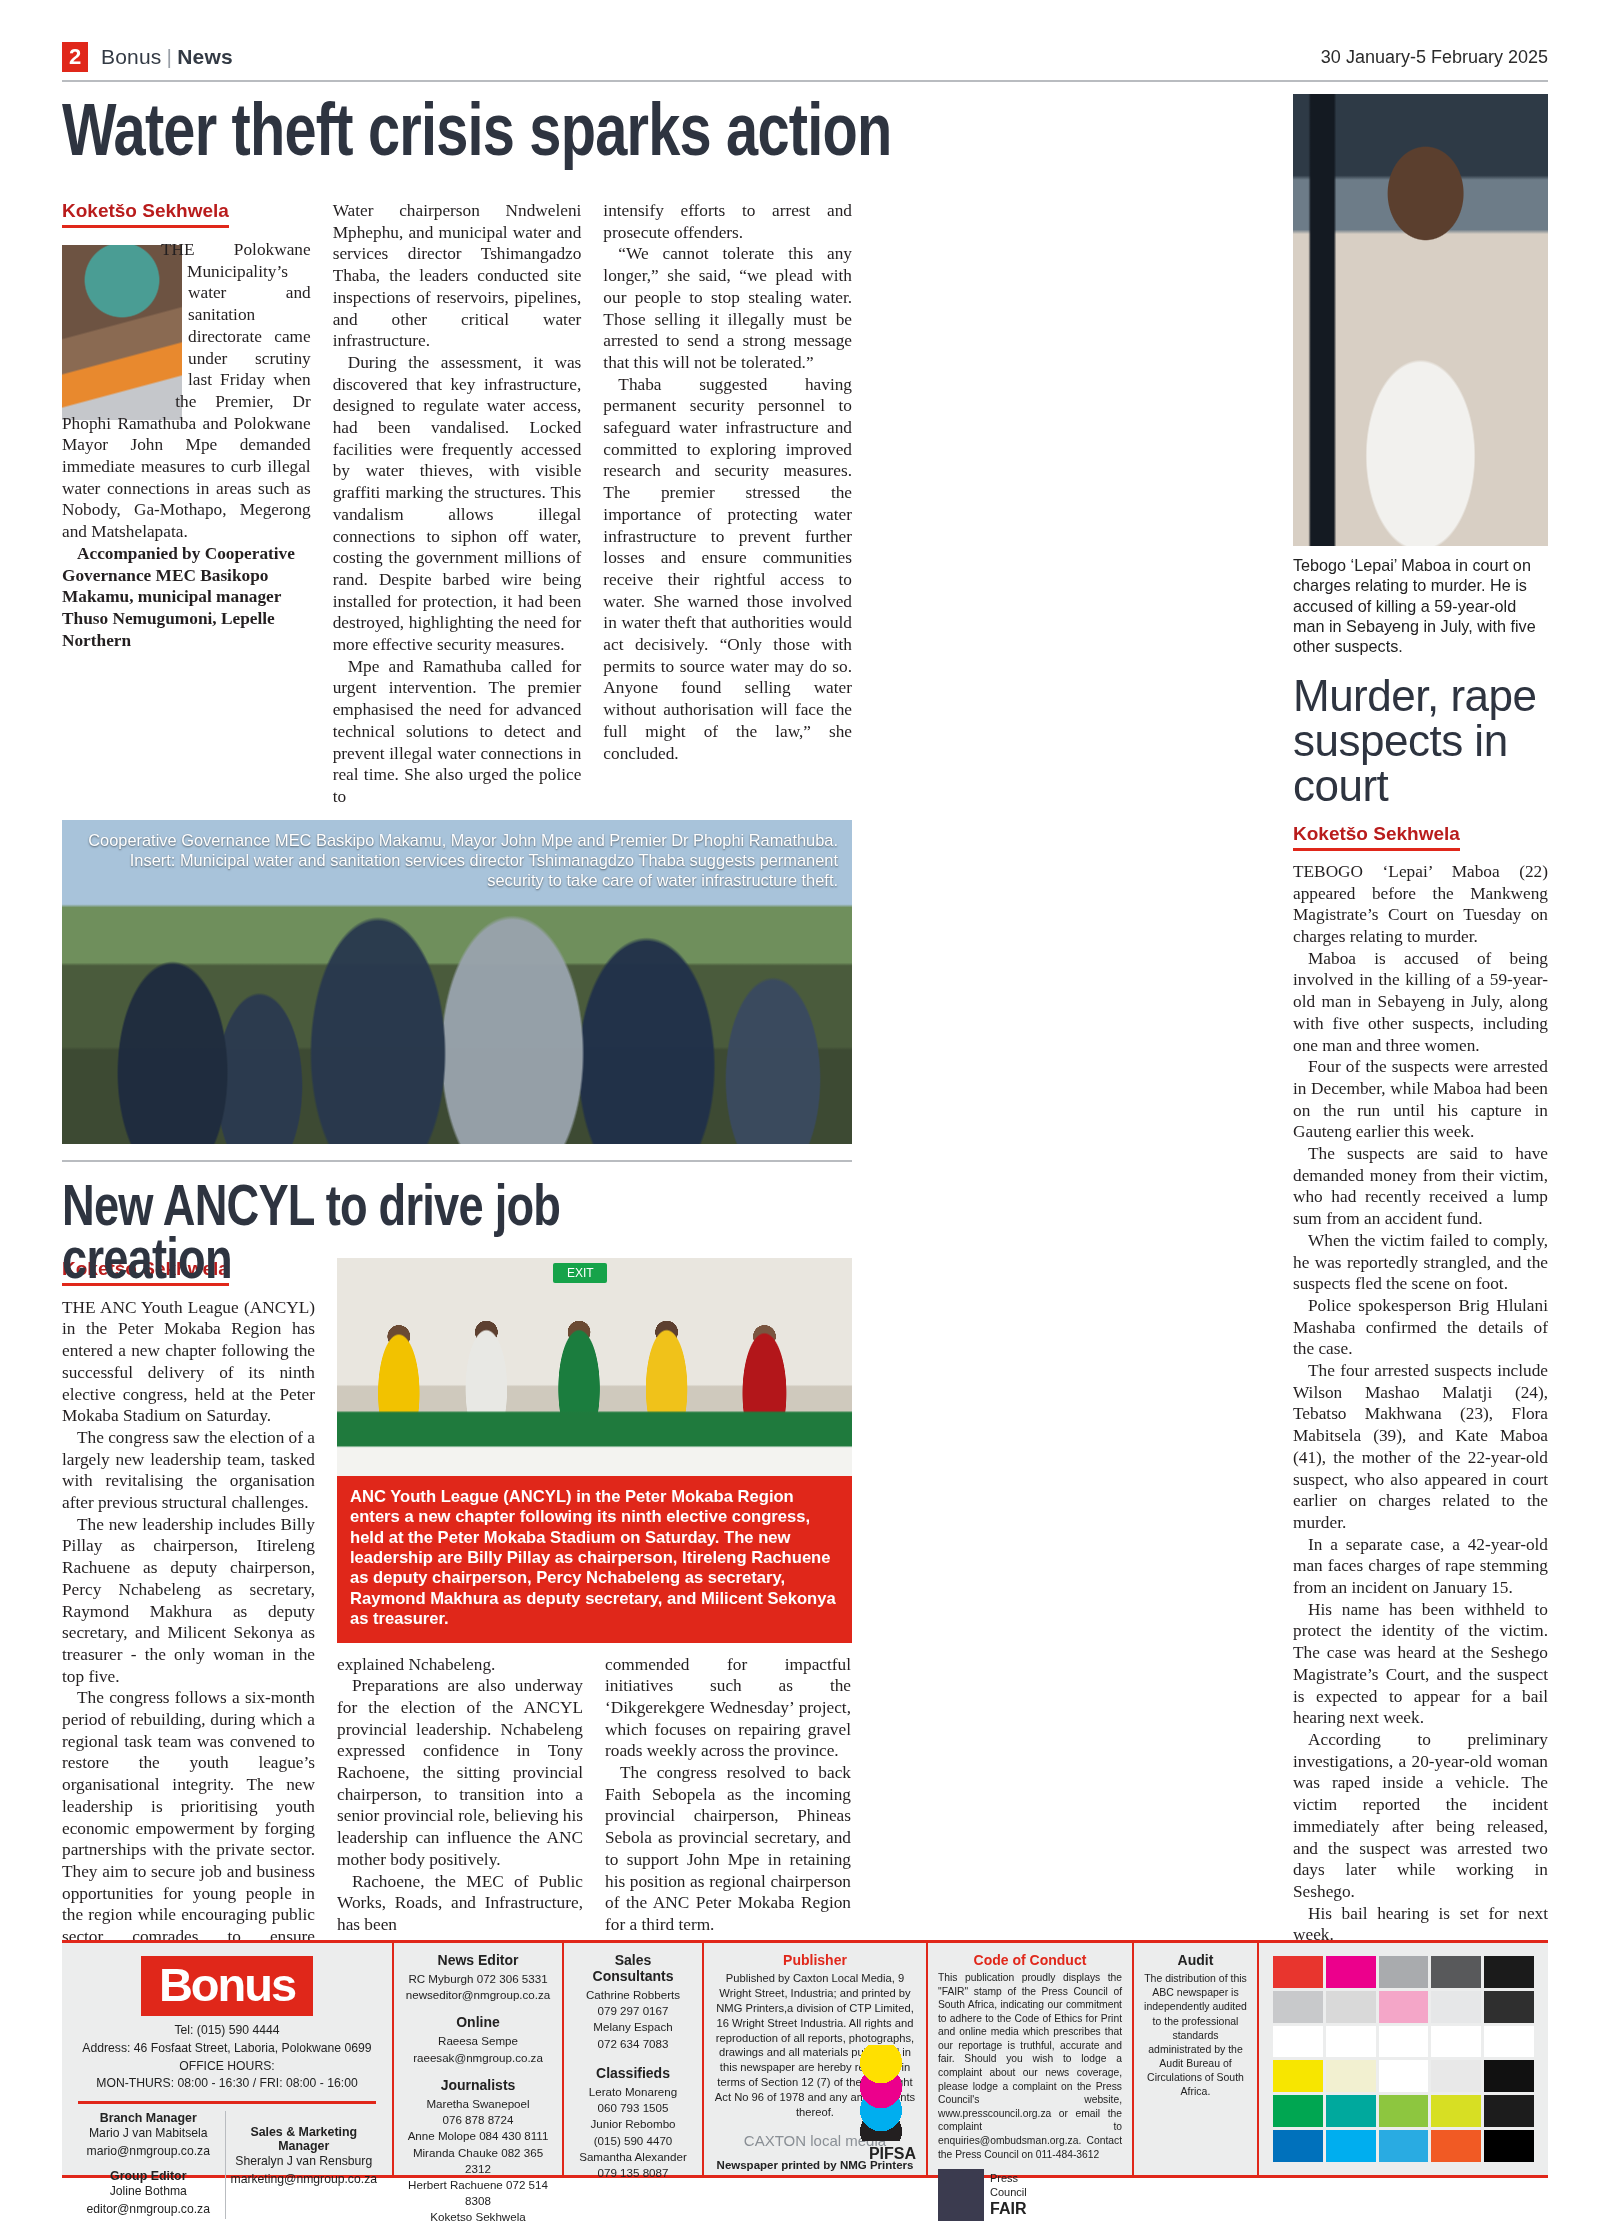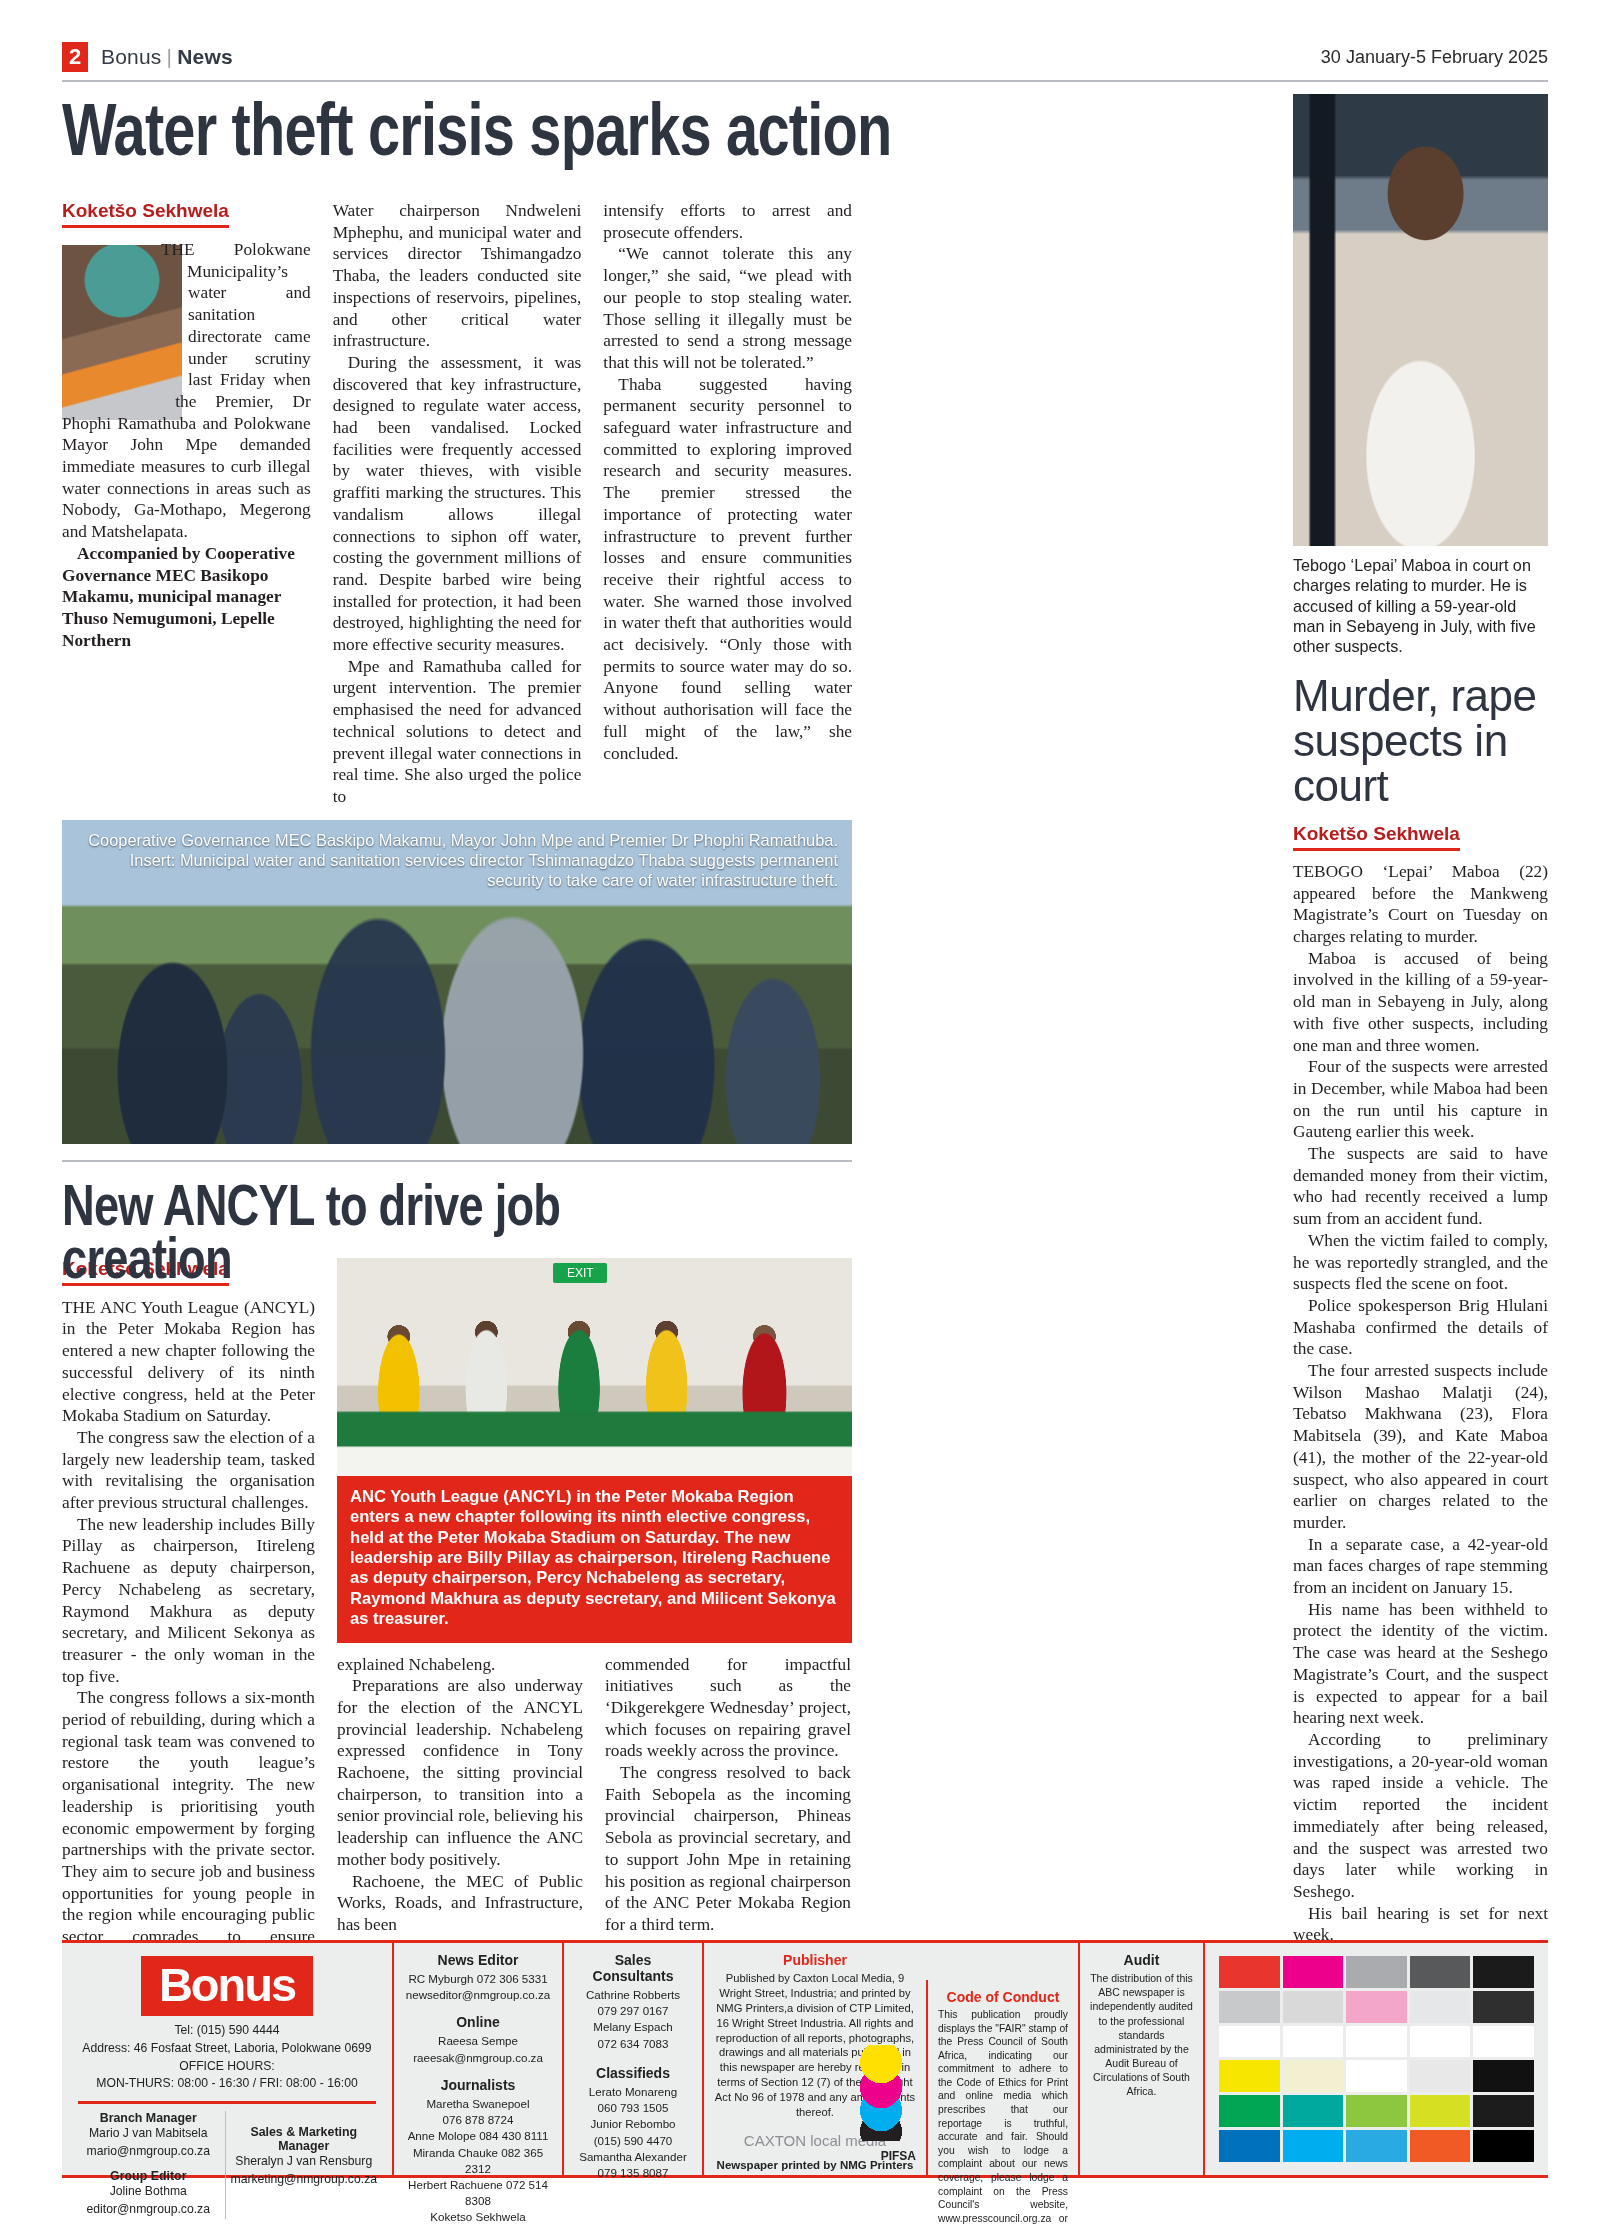--- a/index.html
+++ b/index.html
@@ -168,33 +168,33 @@
   .f-grid2 > div { flex:1; padding:0 5px; }
   .f-grid2 > div + div { border-left:1px solid #b9bcc0; }
   .f-role { font-weight:bold; font-size:12.4px; }
   .f-head { font-weight:bold; font-size:14px; text-align:center; margin-bottom:3px; }
   .f-head.red { color:#e0271a; }
   .f-body { font-size:11.6px; line-height:1.4; text-align:center; }
   .f-body.just { text-align:justify; font-size:10.3px; line-height:1.32; }
   .c-news { width:170px; }
   .c-sales { width:140px; }
   .c-pub { width:224px; }
-  .c-cond { width:152px;margin-top:37px; }
+  .c-cond { width:206px; }
   .c-audit { width:125px; }
   .c-swatch { flex:1; }
 
   .cmyk {
     position:absolute; right:8px; bottom:34px; width:74px; height:96px;
     background:
       radial-gradient(circle 21px at 50% 18%, #ffe000 0 100%, transparent 0),
       radial-gradient(circle 21px at 50% 44%, #ec008c 0 100%, transparent 0),
       radial-gradient(circle 21px at 50% 68%, #00aeef 0 100%, transparent 0),
       radial-gradient(circle 21px at 50% 90%, #231f20 0 100%, transparent 0);
   }
-  .pifsa { font-size:12px; font-weight:bold; position:absolute; right:10px; bottom:12px; }
+  .pifsa { font-size:16px; font-weight:bold; position:absolute; right:10px; bottom:12px; }
   .swatches { display:grid; grid-template-columns:repeat(5,1fr); gap:3px; height:100%; padding:4px; }
   .sw { width:100%; height:100%; }
   .fair-badge {
     width:46px; height:52px; background:#3b3b4f; color:#fff; font-size:9px;
     display:flex; align-items:flex-end; justify-content:center; padding-bottom:3px;
   }
 </style>
 </head>
 <body>
 

